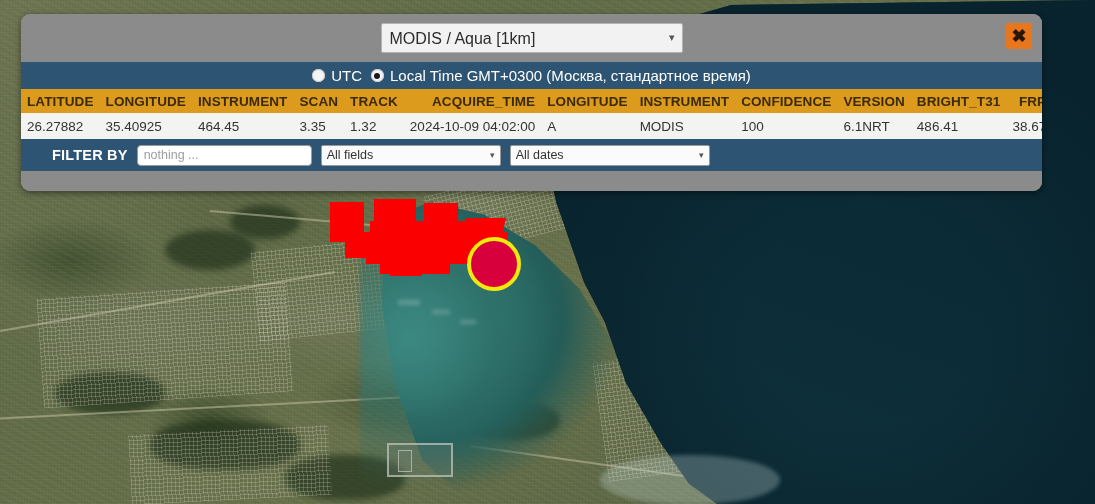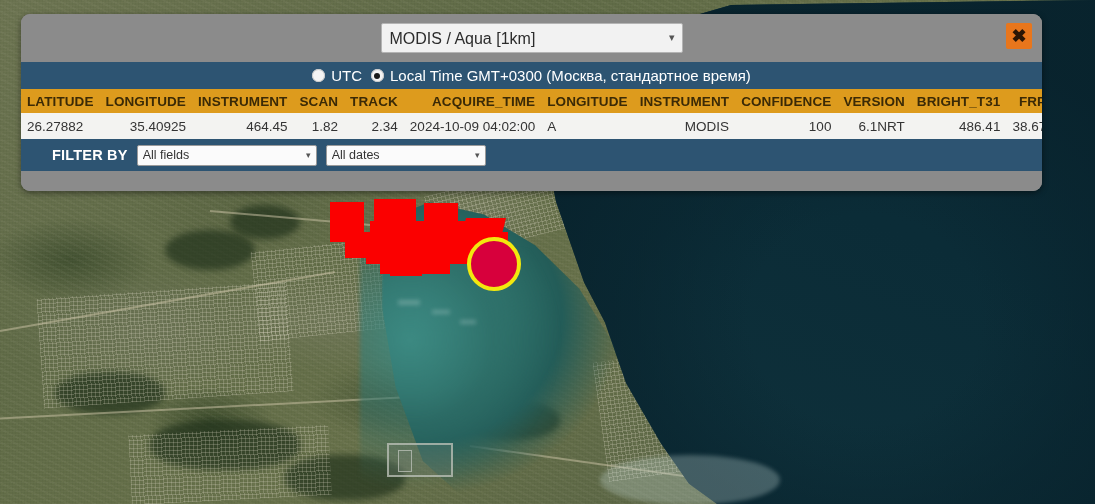--- a/index.html
+++ b/index.html
@@ -226,21 +226,21 @@
     text-align: right;
     white-space: nowrap;
     letter-spacing: .1px;
   }
   table.firetab thead th.left { text-align: left; }
   table.firetab tbody td {
     background: #f3f3f1;
     color: #343434;
     height: 26px;
     padding: 0 6px;
-    text-align: right;
+    text-align: left;
     white-space: nowrap;
   }
   table.firetab tbody td.left { text-align: left; }
 
   .filter-bar {
     height: 32px;
     background: #2d5472;
     display: flex;
     align-items: center;
     gap: 9px;
@@ -275,21 +275,21 @@
     appearance: none;
     -webkit-appearance: none;
   }
   .fs-wrap { position: relative; display: inline-block; }
   .fs-wrap .chev {
     position: absolute; right: 6px; top: 50%;
     transform: translateY(-55%);
     font-size: 9px; color: #555; pointer-events: none;
   }
   .fs-fields { width: 180px; }
-  .fs-dates  { width: 160px; }
+  .fs-dates  { width: 200px; }
 
   .panel-foot { height: 20px; background: #8b8b8b; }
 </style>
 </head>
 <body>
 
 <div id="stage">
 
   <div class="map-layer">
     <div class="land"></div>
@@ -381,35 +381,36 @@
             <th>VERSION</th>
             <th>BRIGHT_T31</th>
             <th>FRP</th>
           </tr>
       </thead>
       <tbody id="body-rows">
           <tr>
             <td class="left">26.27882</td>
             <td>35.40925</td>
             <td>464.45</td>
-            <td>1.82</td>
-            <td>2.34</td>
+            <td>3.35</td>
+            <td>1.32</td>
             <td class="left">2024-10-09 04:02:00</td>
             <td class="left">A</td>
             <td>MODIS</td>
             <td>100</td>
             <td>6.1NRT</td>
             <td>486.41</td>
             <td>38.67</td>
           </tr>
         </tbody>
     </table>
 
     <div class="filter-bar">
       <span class="filter-label">FILTER BY</span>
+      <input class="filter-input" type="text" value="" placeholder="nothing ..." style="">
       <span class="fs-wrap">
         <select class="filter-select fs-fields">
           <option>All fields</option>
         </select>
         <span class="chev">▾</span>
       </span>
       <span class="fs-wrap">
         <select class="filter-select fs-dates">
           <option>All dates</option>
         </select>

